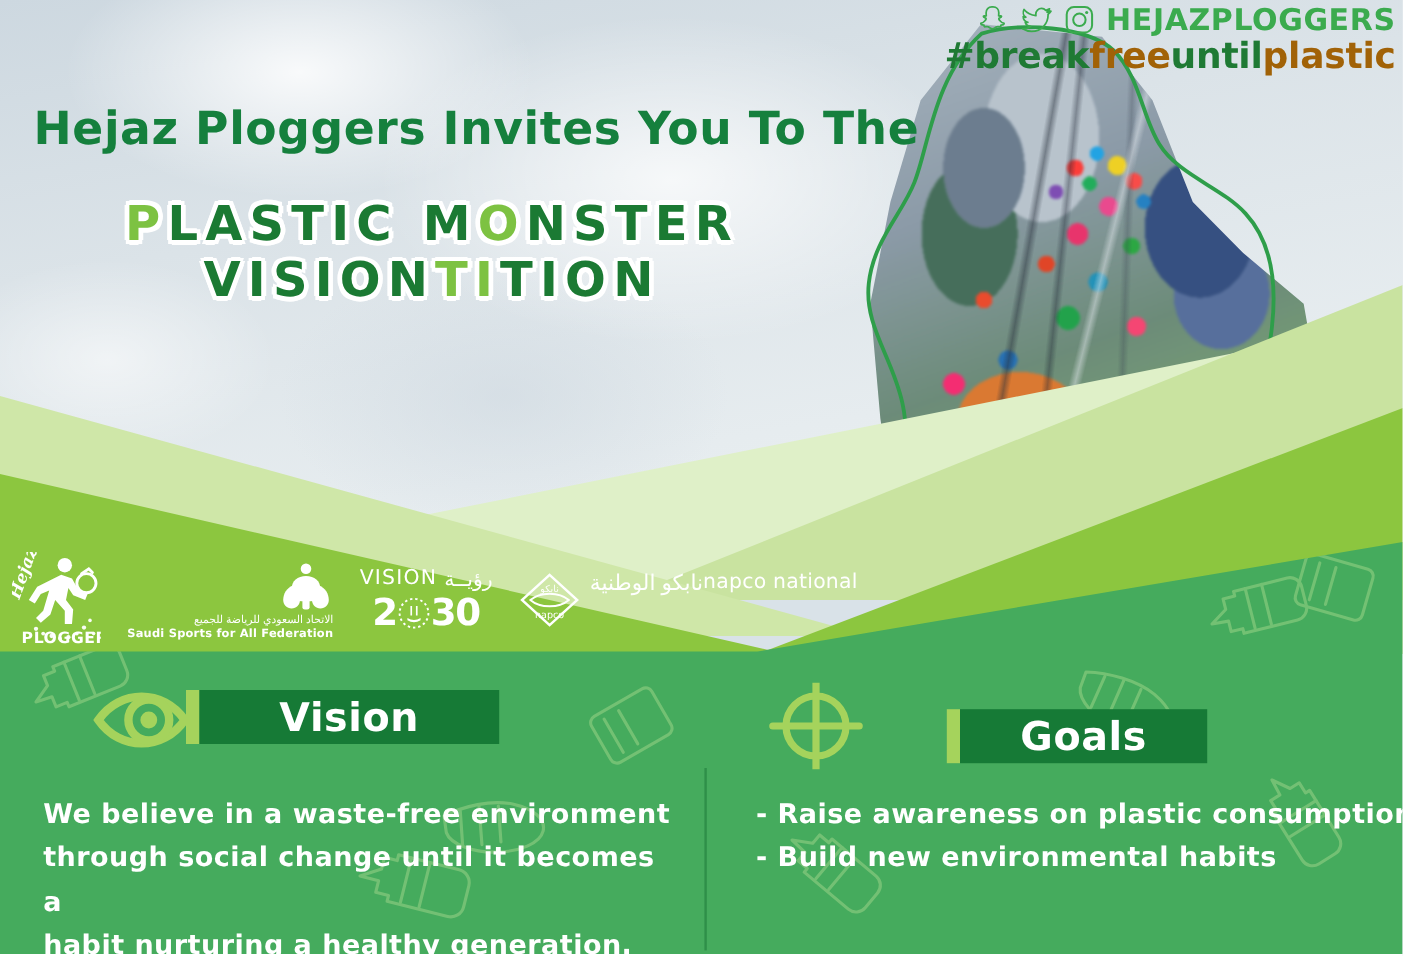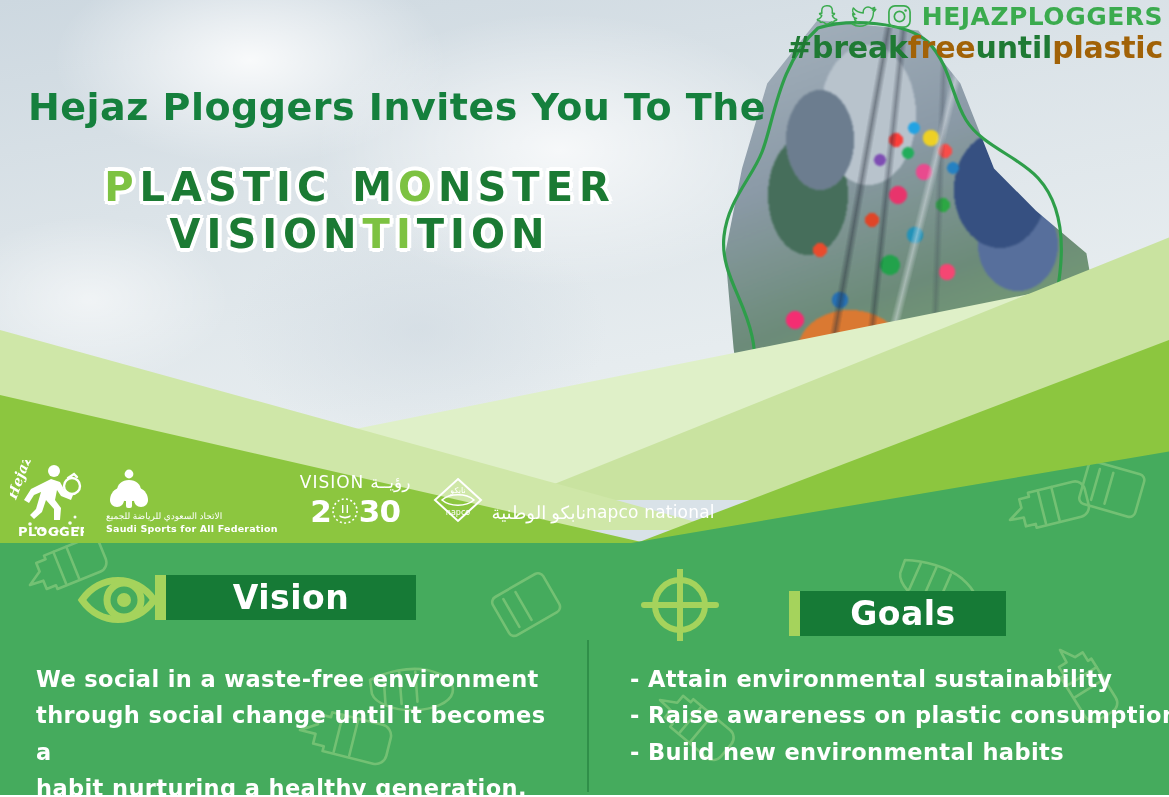--- a/index.html
+++ b/index.html
@@ -162,29 +162,29 @@
   .title .line2{display:block;margin-top:8px;}
   .title .lt{color:#7dc242;}
 
   
   .logos{
     position:absolute;left:10px;top:460px;z-index:26;
     display:flex;align-items:center;gap:22px;
     color:#fff;
   }
   .logo-hejaz{width:74px;height:80px;position:relative;}
-  .logo-ssff{display:flex;flex-direction:column;align-items:flex-start;gap:2px;}
+  .logo-ssff{display:flex;flex-direction:column;align-items:flex-end;gap:2px;}
   .logo-ssff .ar{font-size:9px;line-height:1.1;letter-spacing:.2px;}
   .logo-ssff .en{font-family:"DejaVu Sans",sans-serif;font-size:9.5px;font-weight:bold;letter-spacing:.2px;}
   .logo-vision{display:flex;flex-direction:column;align-items:center;}
   .logo-vision .v-top{display:flex;align-items:center;gap:6px;}
   .logo-vision .v-en{font-family:"DejaVu Sans",sans-serif;font-size:17px;letter-spacing:1px;}
   .logo-vision .v-ar{font-size:17px;}
   .logo-vision .v-num{font-family:"DejaVu Sans",sans-serif;font-size:31px;font-weight:bold;letter-spacing:-1px;display:flex;align-items:center;}
-  .logo-napco{display:flex;align-items:flex-end;gap:9px;}
+  .logo-napco{display:flex;align-items:flex-start;gap:9px;}
   .logo-napco .np-txt{display:flex;flex-direction:row;align-items:flex-start;line-height:1.05;}
   .logo-napco .np-ar{font-size:18px;}
   .logo-napco .np-en{font-family:"DejaVu Sans",sans-serif;font-size:17px;letter-spacing:.2px;}
 
   
   .divider{
     position:absolute;left:587px;top:640px;width:2px;height:152px;
     background:#2f8f49;z-index:28;
   }
   .col{position:absolute;z-index:28;}
@@ -405,38 +405,37 @@
           <path d="M0 0 C 18 -26 54 -26 72 0 C 54 26 18 26 0 0 Z" fill="none" stroke="#a5d35c" stroke-width="7"></path>
           <circle cx="42" cy="0" r="17" fill="none" stroke="#a5d35c" stroke-width="7"></circle>
           <circle cx="42" cy="0" r="7" fill="#a5d35c"></circle>
         </g>
       </svg>
       <div class="banner">
         <span class="banner-label">Vision</span>
       </div>
     </div>
     <div class="body-text">
-      <div>We social in a waste-free environment</div>
+      <div>We believe in a waste-free environment</div>
       <div>through social change until it becomes a</div>
       <div>habit nurturing a healthy generation.</div>
     </div>
   </div>
 
   <div class="col col-goals">
     <div class="head-row">
       <svg class="head-icon" width="220" height="72" viewBox="0 0 220 72">
         <g transform="translate(80,36)">
           <circle cx="0" cy="0" r="25" fill="none" stroke="#a5d35c" stroke-width="6"></circle>
           <path d="M0 -36 L0 36 M-36 0 L36 0" stroke="#a5d35c" stroke-width="6" stroke-linecap="round"></path>
         </g>
       </svg>
       <div class="banner">
         <span class="banner-label">Goals</span>
       </div>
     </div>
     <div class="body-text">
-      <div>- Attain environmental sustainability</div>
       <div>- Raise awareness on plastic consumption</div>
       <div>- Build new environmental habits</div>
     </div>
   </div>
 
 </div>
 
 </body></html>

